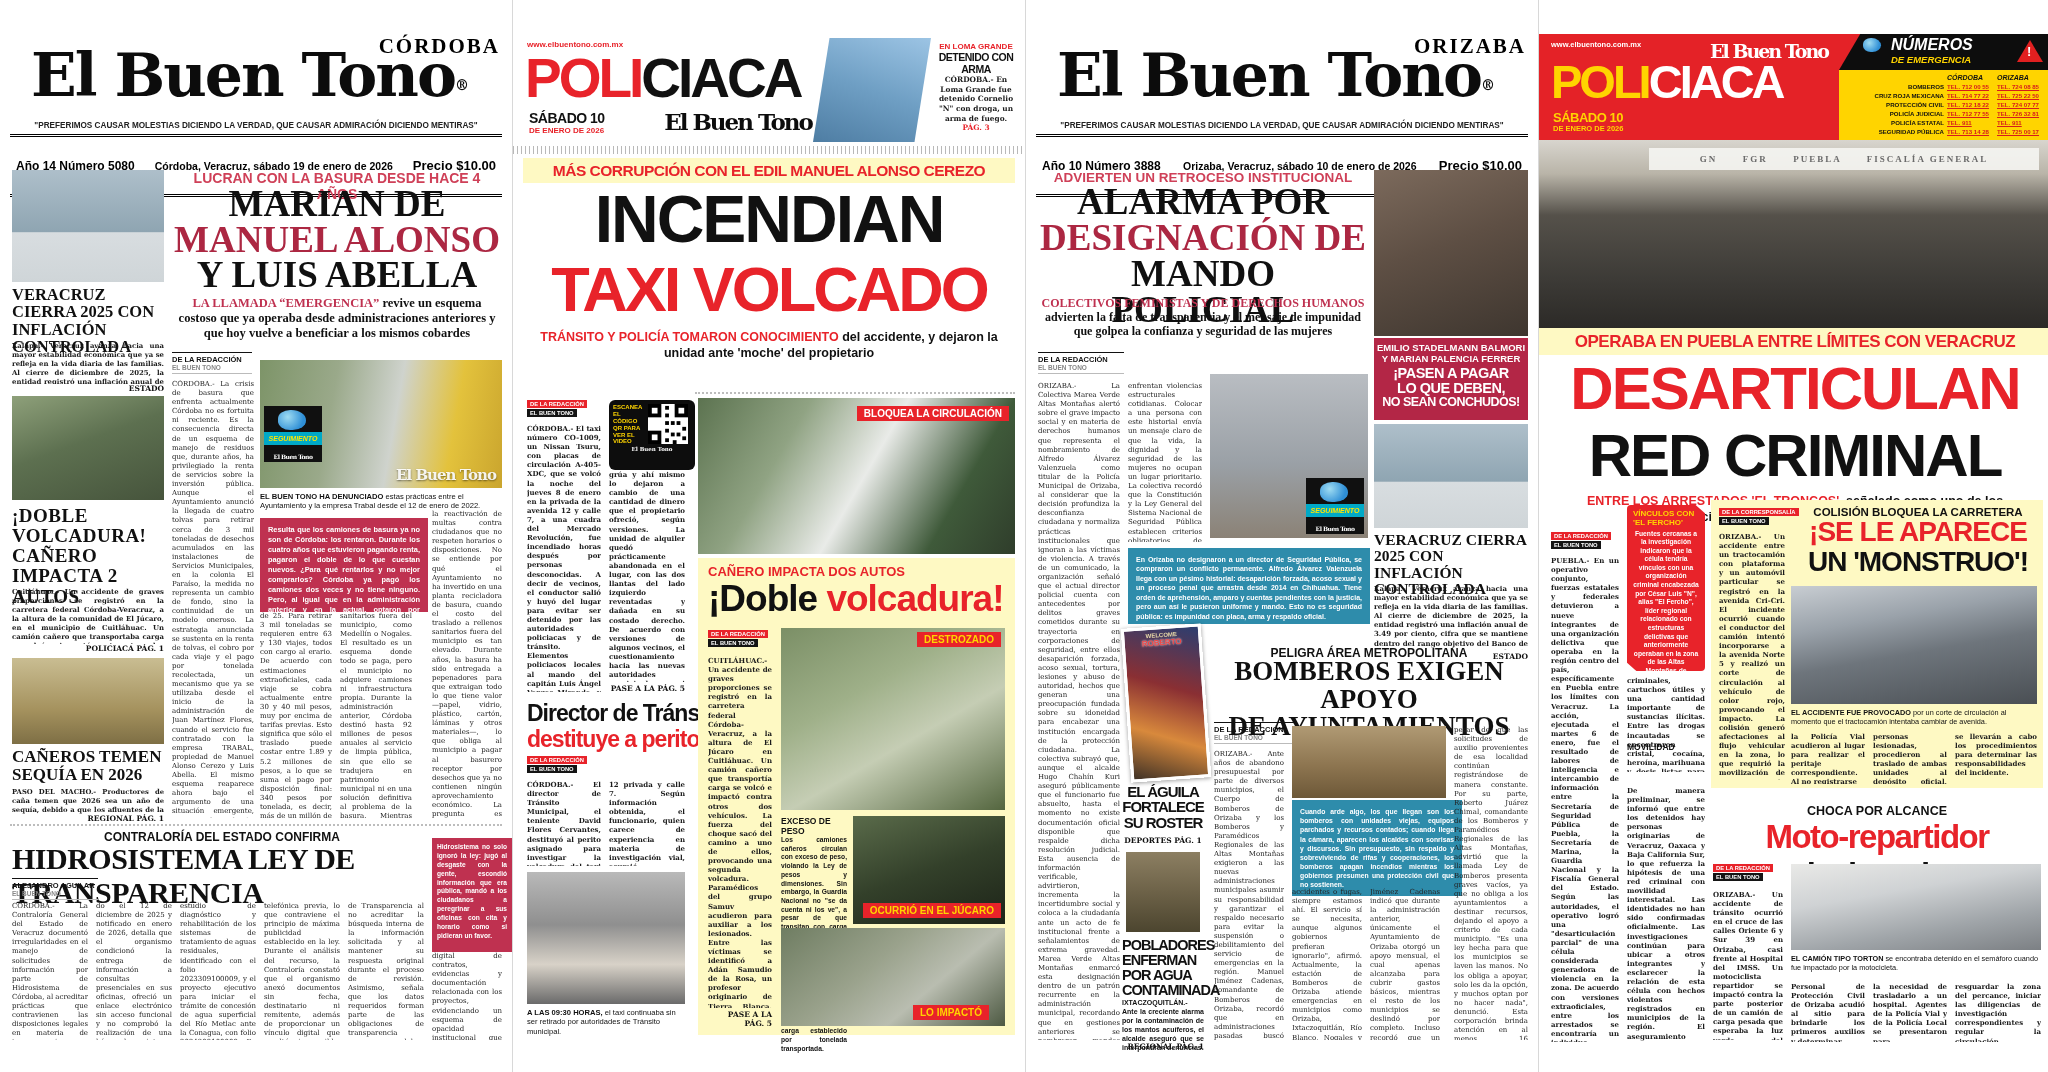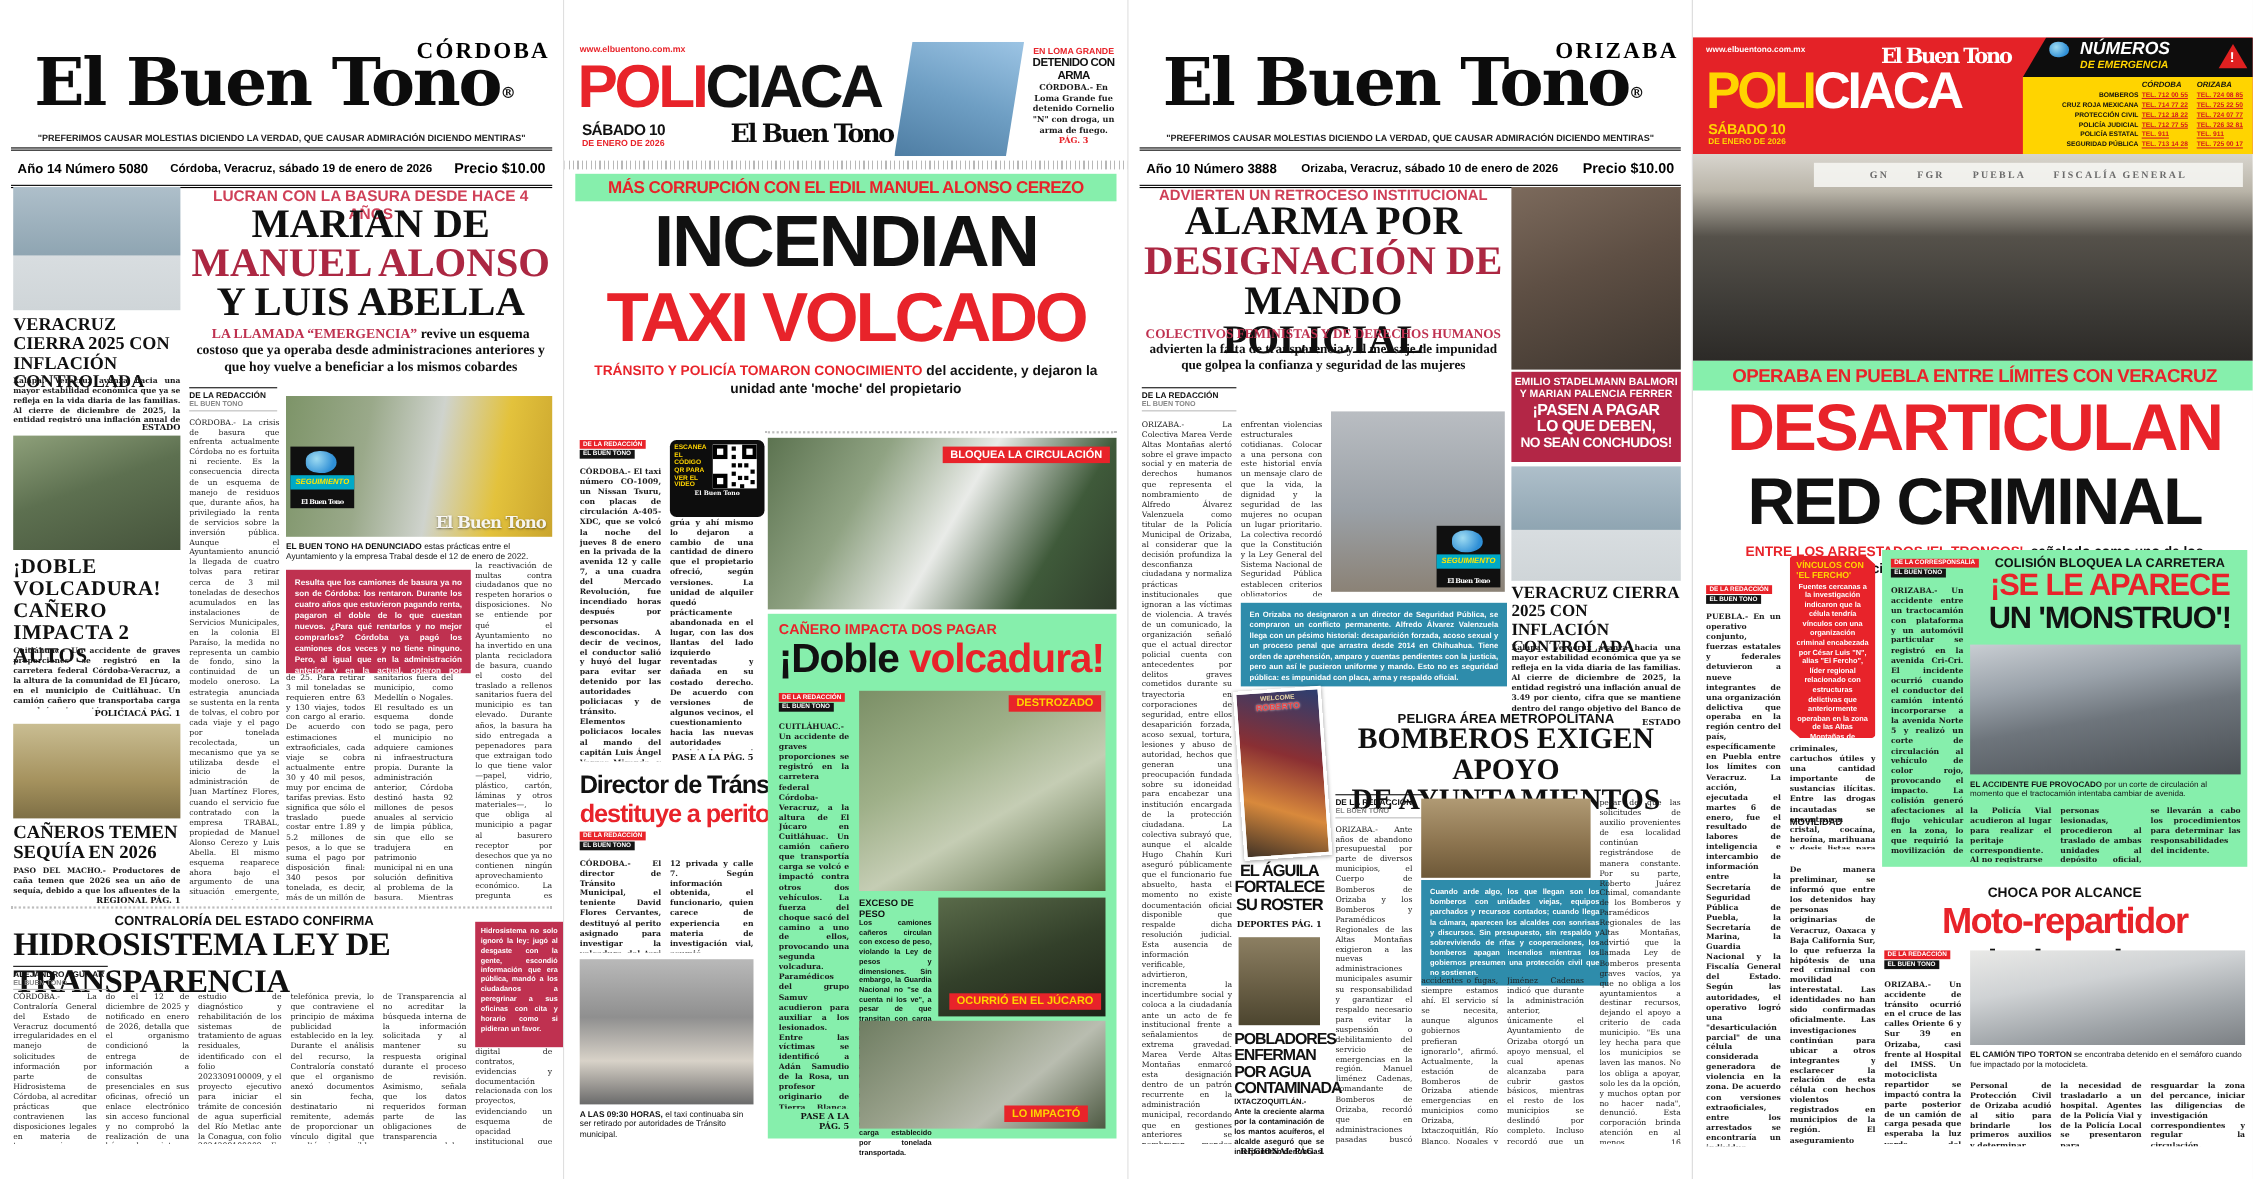--- a/index.html
+++ b/index.html
@@ -18,40 +18,40 @@
   .btb{font-weight:bold;color:#1b1b1b}
   .cap{font:bold 7.6px/1.25 "Liberation Sans",sans-serif;color:#111;text-align:left}
   .tag{font:bold 7.5px "DejaVu Serif",serif;color:#111}
   .jump{font:bold 7.5px "DejaVu Serif",serif;color:#111;text-align:right}
   .bylineF .by1{font:bold 7.5px "Liberation Sans",sans-serif;color:#111;border-top:1px solid #111;padding-top:2px}
   .bylineF .by2{font:bold 6.5px "Liberation Sans",sans-serif;color:#888;border-bottom:1px solid #bbb;padding-bottom:2px}
   .chips{display:flex;flex-direction:column;gap:1px;align-items:flex-start}
   .chipR{background:#e8232a;color:#fff;font:bold 5.8px "Liberation Sans",sans-serif;padding:1px 3px}
   .chipB{background:#141414;color:#fff;font:bold 5.8px "Liberation Sans",sans-serif;padding:1px 3px}
   .rulebar{border-top:3px double #000;border-bottom:3px double #000;display:flex;align-items:center;
-           justify-content:space-between;padding:8px 6px}
+           justify-content:space-between;padding:21px 6px}
   .photo{position:absolute;overflow:hidden}
   .lbl{position:absolute;background:#e8232a;color:#ffd400;font:bold 10px "Liberation Sans",sans-serif;
        padding:2px 7px;white-space:nowrap}
   .redboxF{background:#bf3150;color:#fff;font:bold 7.4px/1.35 "Liberation Sans",sans-serif;
            text-align:justify;padding:7px 8px}
   .bluebox{background:#2e8cab;color:#fff;font:bold 7px/1.35 "Liberation Sans",sans-serif;
            text-align:justify;padding:7px 8px}
   .seg{position:absolute;width:58px;height:56px;background:#101010}
   .seg .fish{position:absolute;left:14px;top:4px;width:28px;height:20px;border-radius:50% 60% 55% 50%;
              background:radial-gradient(circle at 35% 35%,#9fdcf2,#2f8fd6 70%)}
   .seg .band{position:absolute;left:0;right:0;top:26px;height:13px;background:#00a9c7;
              color:#ffe600;font:italic bold 7px/13px "Liberation Sans",sans-serif;text-align:center}
   .seg .scr{position:absolute;left:0;right:0;bottom:2px;color:#fff;font:bold 6px "DejaVu Serif",serif;
             text-align:center;letter-spacing:-0.5px}
   .wm{position:absolute;color:rgba(255,255,255,.92);font-family:"DejaVu Serif",serif;font-weight:bold;
       letter-spacing:-1px;text-shadow:0 1px 2px rgba(0,0,0,.5)}
   .perf{background:repeating-linear-gradient(90deg,#9a9a9a 0 1px,transparent 1px 4px);opacity:.7}
   .dot{border-top:2px dotted #bdbdbd}
-  .ybox{background:#86efac}
+  .ybox{background:#fef9c3}
   .qr{background:#0d0d0d;border-radius:6px;color:#fff;padding:4px}
   .emrow{display:flex;align-items:center;height:9px}
   .emrow .l{flex:1;text-align:right;font:bold 6.1px "Liberation Sans",sans-serif;color:#101010;padding-right:3px}
   .emrow .n{width:50px;font:bold 6.1px "Liberation Sans",sans-serif;color:#d61c1c;text-decoration:underline}
   .tri{width:0;height:0;border-left:13px solid transparent;border-right:13px solid transparent;
        border-bottom:22px solid #e02020;position:relative}
   .tri:after{content:"!";position:absolute;left:-3px;top:4px;color:#fff;font:bold 13px "Liberation Sans",sans-serif}
 </style>
 </head>
 <body>
@@ -199,21 +199,21 @@
   <div class="a bt btb" style="left:96px;top:780px;width:76px;height:86px">12 privada y calle 7. Según información obtenida, el funcionario, quien carece de experiencia en materia de investigación vial, asumió personalmente el caso. Testimonios indican que acordó con el dueño del automóvil no trasladar la unidad al depósito oficial.</div>
   <div class="photo" style="left:14px;top:872px;width:158px;height:132px;background:linear-gradient(180deg,#b9b9b9 0%,#8f8f8f 40%,#d8d2c8 70%,#6a6a6a 100%)"></div>
   <div class="a cap" style="left:14px;top:1008px;width:158px">
     <b>A LAS 09:30 HORAS,</b><span style="font-weight:normal"> el taxi continuaba sin ser retirado por autoridades de Tránsito municipal.</span>
   </div>
 
   <div class="photo" style="left:185px;top:398px;width:317px;height:156px;background:linear-gradient(120deg,#5c7350 0%,#90a383 28%,#e9ebe8 52%,#3f5a3a 78%,#2f3d2b 100%)">
     <div class="lbl" style="right:6px;top:8px;color:#fff">BLOQUEA LA CIRCULACIÓN</div>
   </div>
   <div class="a ybox" style="left:185px;top:558px;width:317px;height:477px">
-    <div class="a" style="left:10px;top:6px;font:bold 13px 'Liberation Sans',sans-serif;color:#e8232a">CAÑERO IMPACTA DOS PAGAR</div>
+    <div class="a" style="left:10px;top:6px;font:bold 13px 'Liberation Sans',sans-serif;color:#e8232a">CAÑERO IMPACTA DOS AUTOS</div>
     <div class="a sansH" style="left:10px;top:20px;font-size:37px;letter-spacing:-1px">
       <span style="color:#111">¡Doble</span><span style="color:#e8232a"> volcadura!</span>
     </div>
     <div class="a chips" style="left:10px;top:72px">
       <span class="chipR">DE LA REDACCIÓN</span>
       <span class="chipB">EL BUEN TONO</span>
     </div>
     <div class="a bt btb" style="left:10px;top:98px;width:64px;height:352px">CUITLÁHUAC.- Un accidente de graves proporciones se registró en la carretera federal Córdoba-Veracruz, a la altura de El Júcaro en Cuitláhuac. Un camión cañero que transportía carga se volcó e impactó contra otros dos vehículos. La fuerza del choque sacó del camino a uno de ellos, provocando una segunda volcadura. Paramédicos del grupo Samuv acudieron para auxiliar a los lesionados. Entre las víctimas se identificó a Adán Samudio de la Rosa, un profesor originario de Tierra Blanca. Una menor de edad, debido a la gravedad de sus lesiones, fue trasladada de urgencia a un hospital particular.</div>
     <div class="a jump" style="left:10px;top:452px;width:64px">PASE A LA PÁG. 5</div>
     <div class="photo" style="left:83px;top:70px;width:224px;height:182px;background:linear-gradient(150deg,#7b8f66 0%,#9fb089 35%,#c5cdb4 60%,#54663f 100%)">

